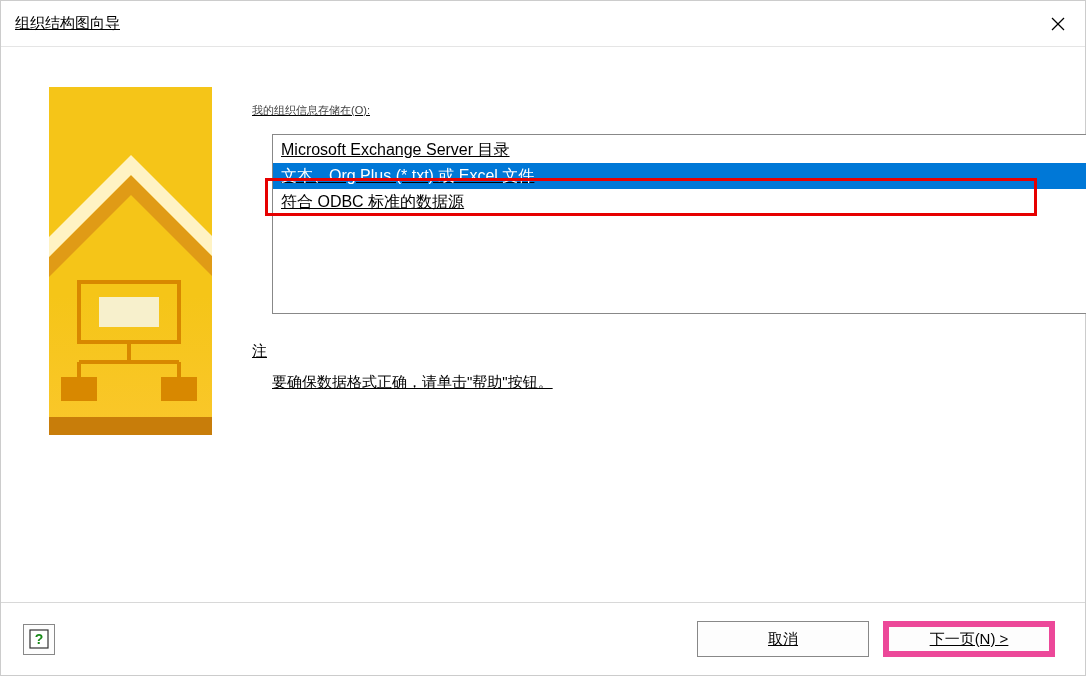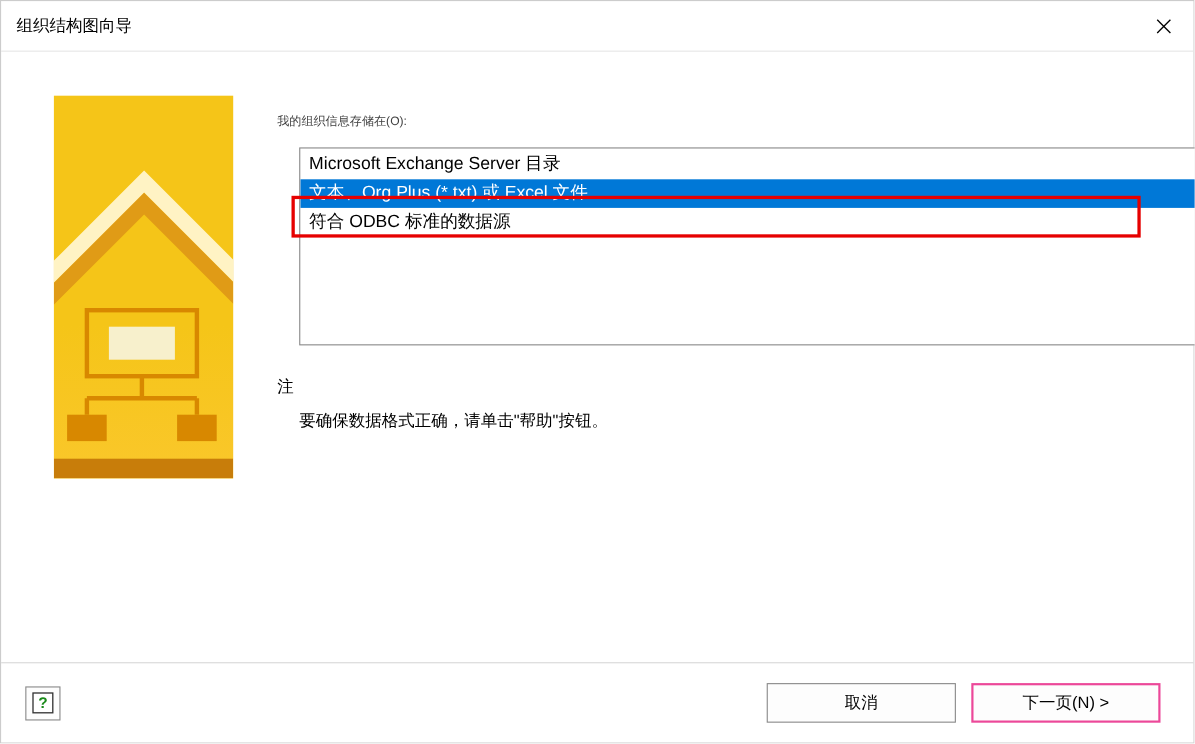--- a/index.html
+++ b/index.html
@@ -15,20 +15,21 @@
       height: 676px;
       overflow: hidden;
     }
     .dialog {
       width: 1086px;
       height: 676px;
       background: #ffffff;
       border: 1px solid #cccccc;
       display: flex;
       flex-direction: column;
+      text-decoration: underline;
     }
     .titlebar {
       height: 46px;
       display: flex;
       align-items: center;
       justify-content: space-between;
       padding: 0 0 0 14px;
       border-bottom: 1px solid #e5e5e5;
     }
     .title {
@@ -159,21 +160,21 @@
       border: 1px solid #888;
       background: #fdfdfd;
       font-size: 15px;
       display: flex;
       align-items: center;
       justify-content: center;
       cursor: pointer;
       color: #000;
     }
     .btn.primary {
-      border: 2px solid #ec4899;
+      border: 6px solid #ec4899;
     }
     .btn.disabled {
       color: #888;
       background: #efefef;
       border-color: #bfbfbf;
       cursor: default;
     }
   </style>
 </head>
 <body>

